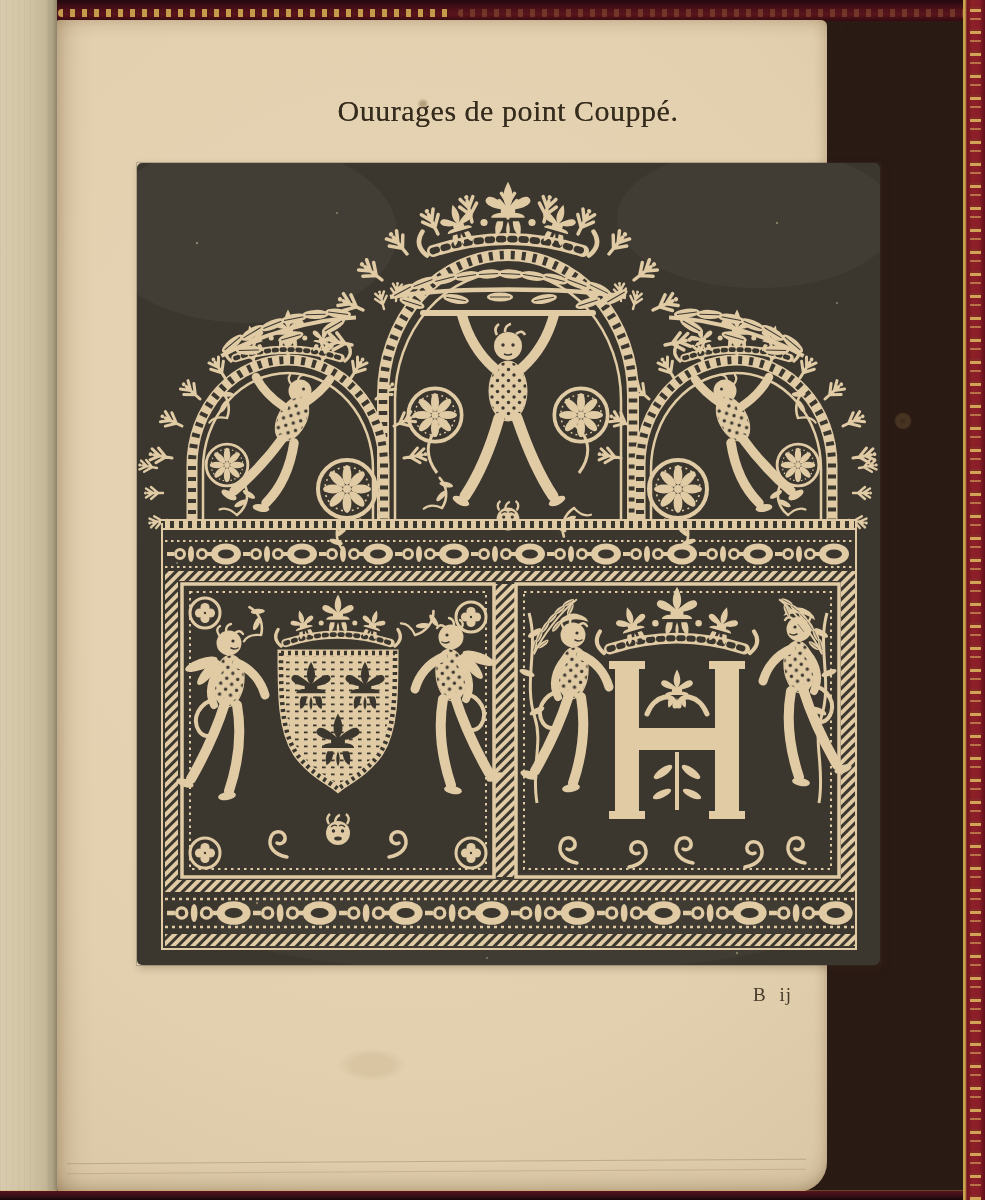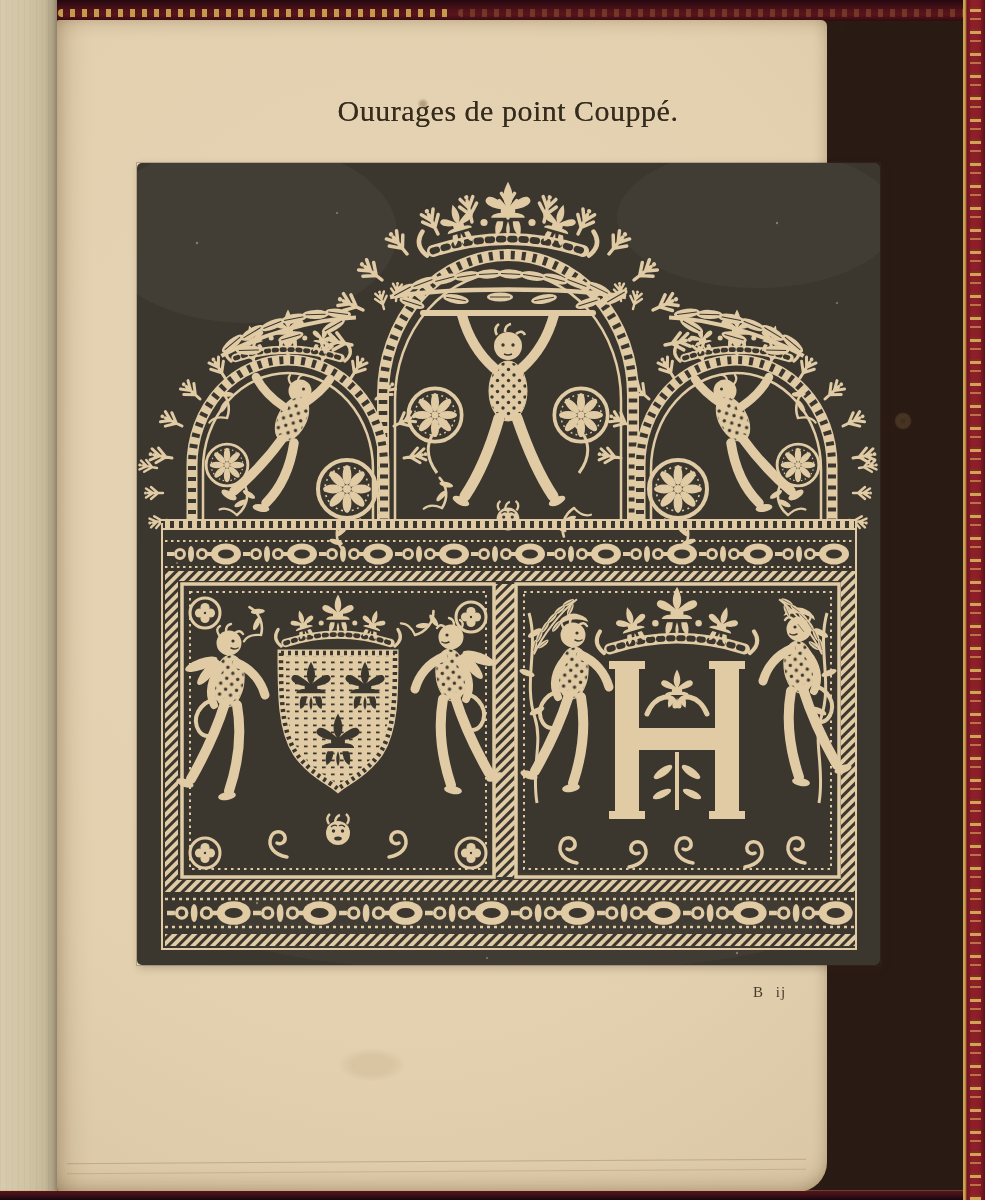--- a/index.html
+++ b/index.html
@@ -30,21 +30,21 @@
     border-radius:2px 6px 30px 4px;
     box-shadow:inset 20px 0 30px -18px rgba(90,60,30,.38),
                inset -8px 0 16px -10px rgba(90,60,30,.28),
                inset 0 -16px 26px -16px rgba(100,70,35,.40),
                inset 0 12px 20px -14px rgba(120,80,40,.28);}
   .page-curl-line{position:absolute;left:10px;width:96%;height:1px;
     background:rgba(130,95,50,.30);transform:rotate(-.35deg);}
   .title{position:absolute;left:451px;top:74px;transform:translateX(-50%);
     font-size:30px;letter-spacing:.5px;color:#362c1e;white-space:nowrap;
     text-shadow:0 0 .5px rgba(54,44,30,.8);}
-  .signature{position:absolute;left:696px;top:964px;font-size:15px;color:#473b2b;
+  .signature{position:absolute;left:696px;top:964px;font-size:19px;color:#473b2b;
     word-spacing:7px;letter-spacing:1px;}
   .woodcut{position:absolute;left:80px;top:143px;width:743px;height:802px;
     box-shadow:0 0 0 1px rgba(60,55,47,.25), 2px 3px 8px rgba(60,40,20,.25);}
   .woodcut svg{display:block;}
   .stain{position:absolute;border-radius:50%;}
   .stain.s1{left:894px;top:412px;width:18px;height:18px;
     background:radial-gradient(circle,rgba(70,52,30,.75) 0 2px,rgba(125,98,58,.35) 3px 7px,rgba(125,98,58,0) 9px);}
   .stain.s2{left:360px;top:78px;width:12px;height:12px;
     background:radial-gradient(circle,rgba(110,85,50,.4) 0 2px,rgba(110,85,50,0) 6px);}
   .stain.s3{left:838px;top:26px;width:7px;height:7px;

